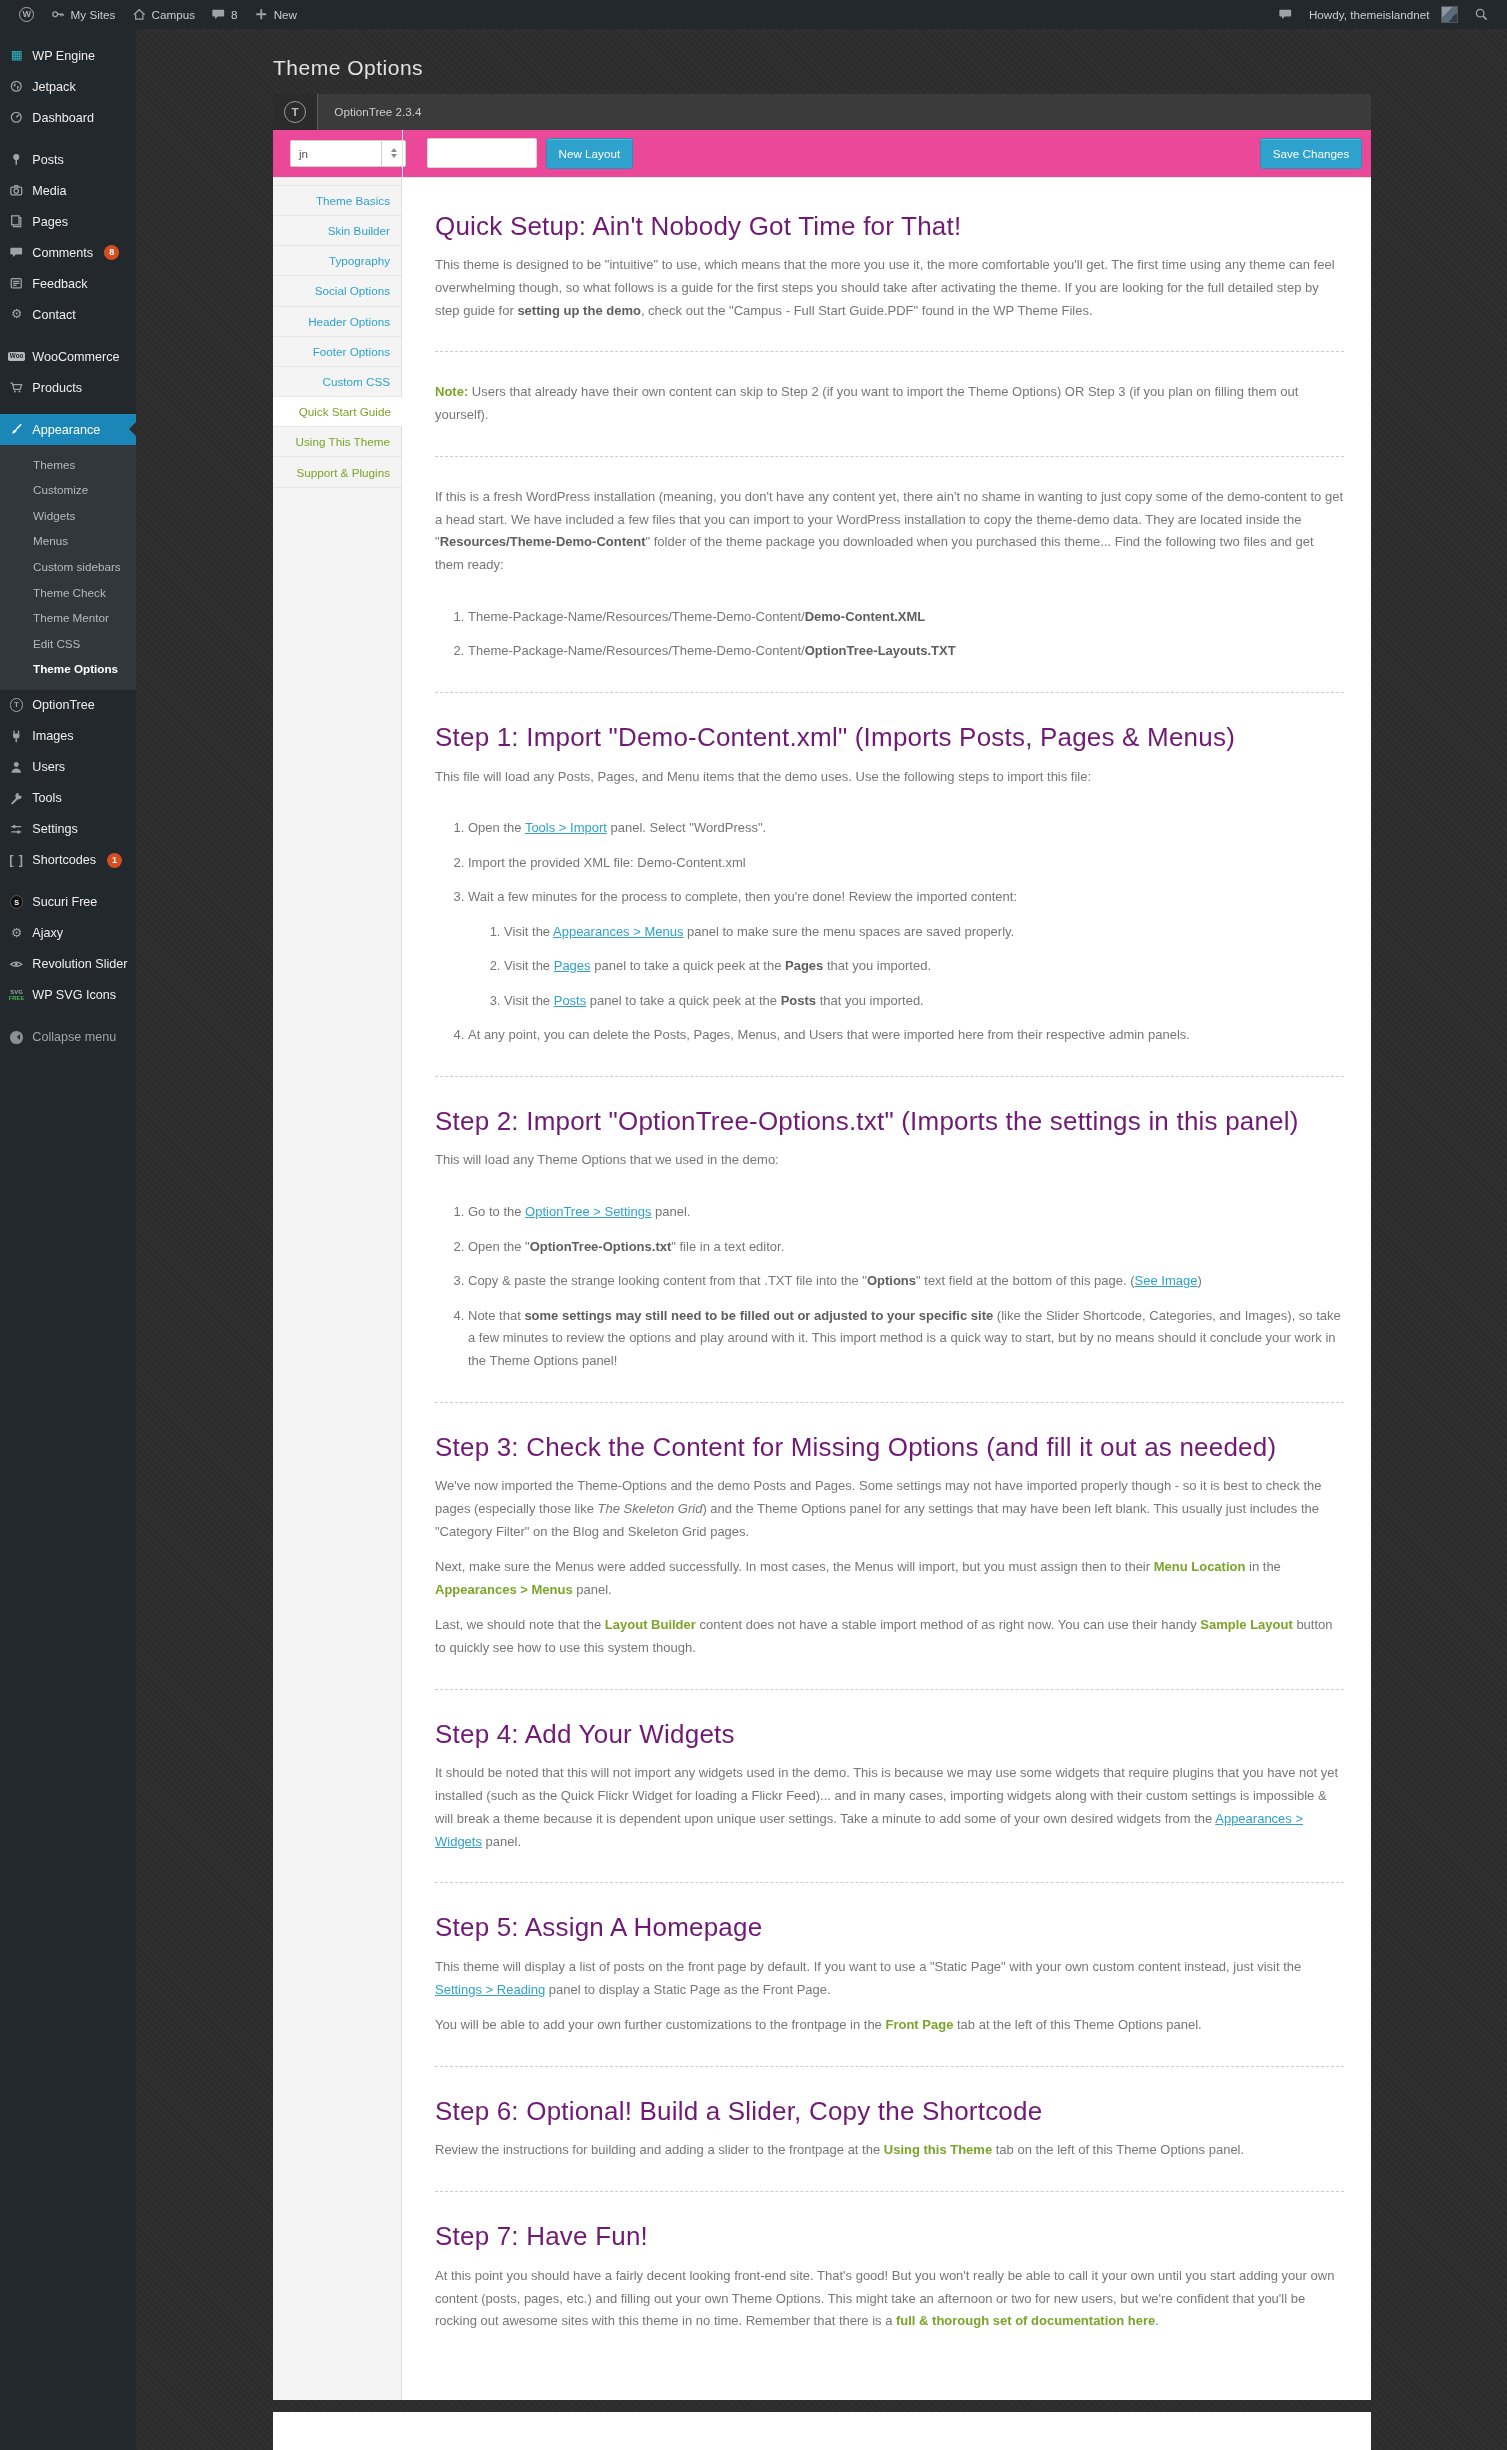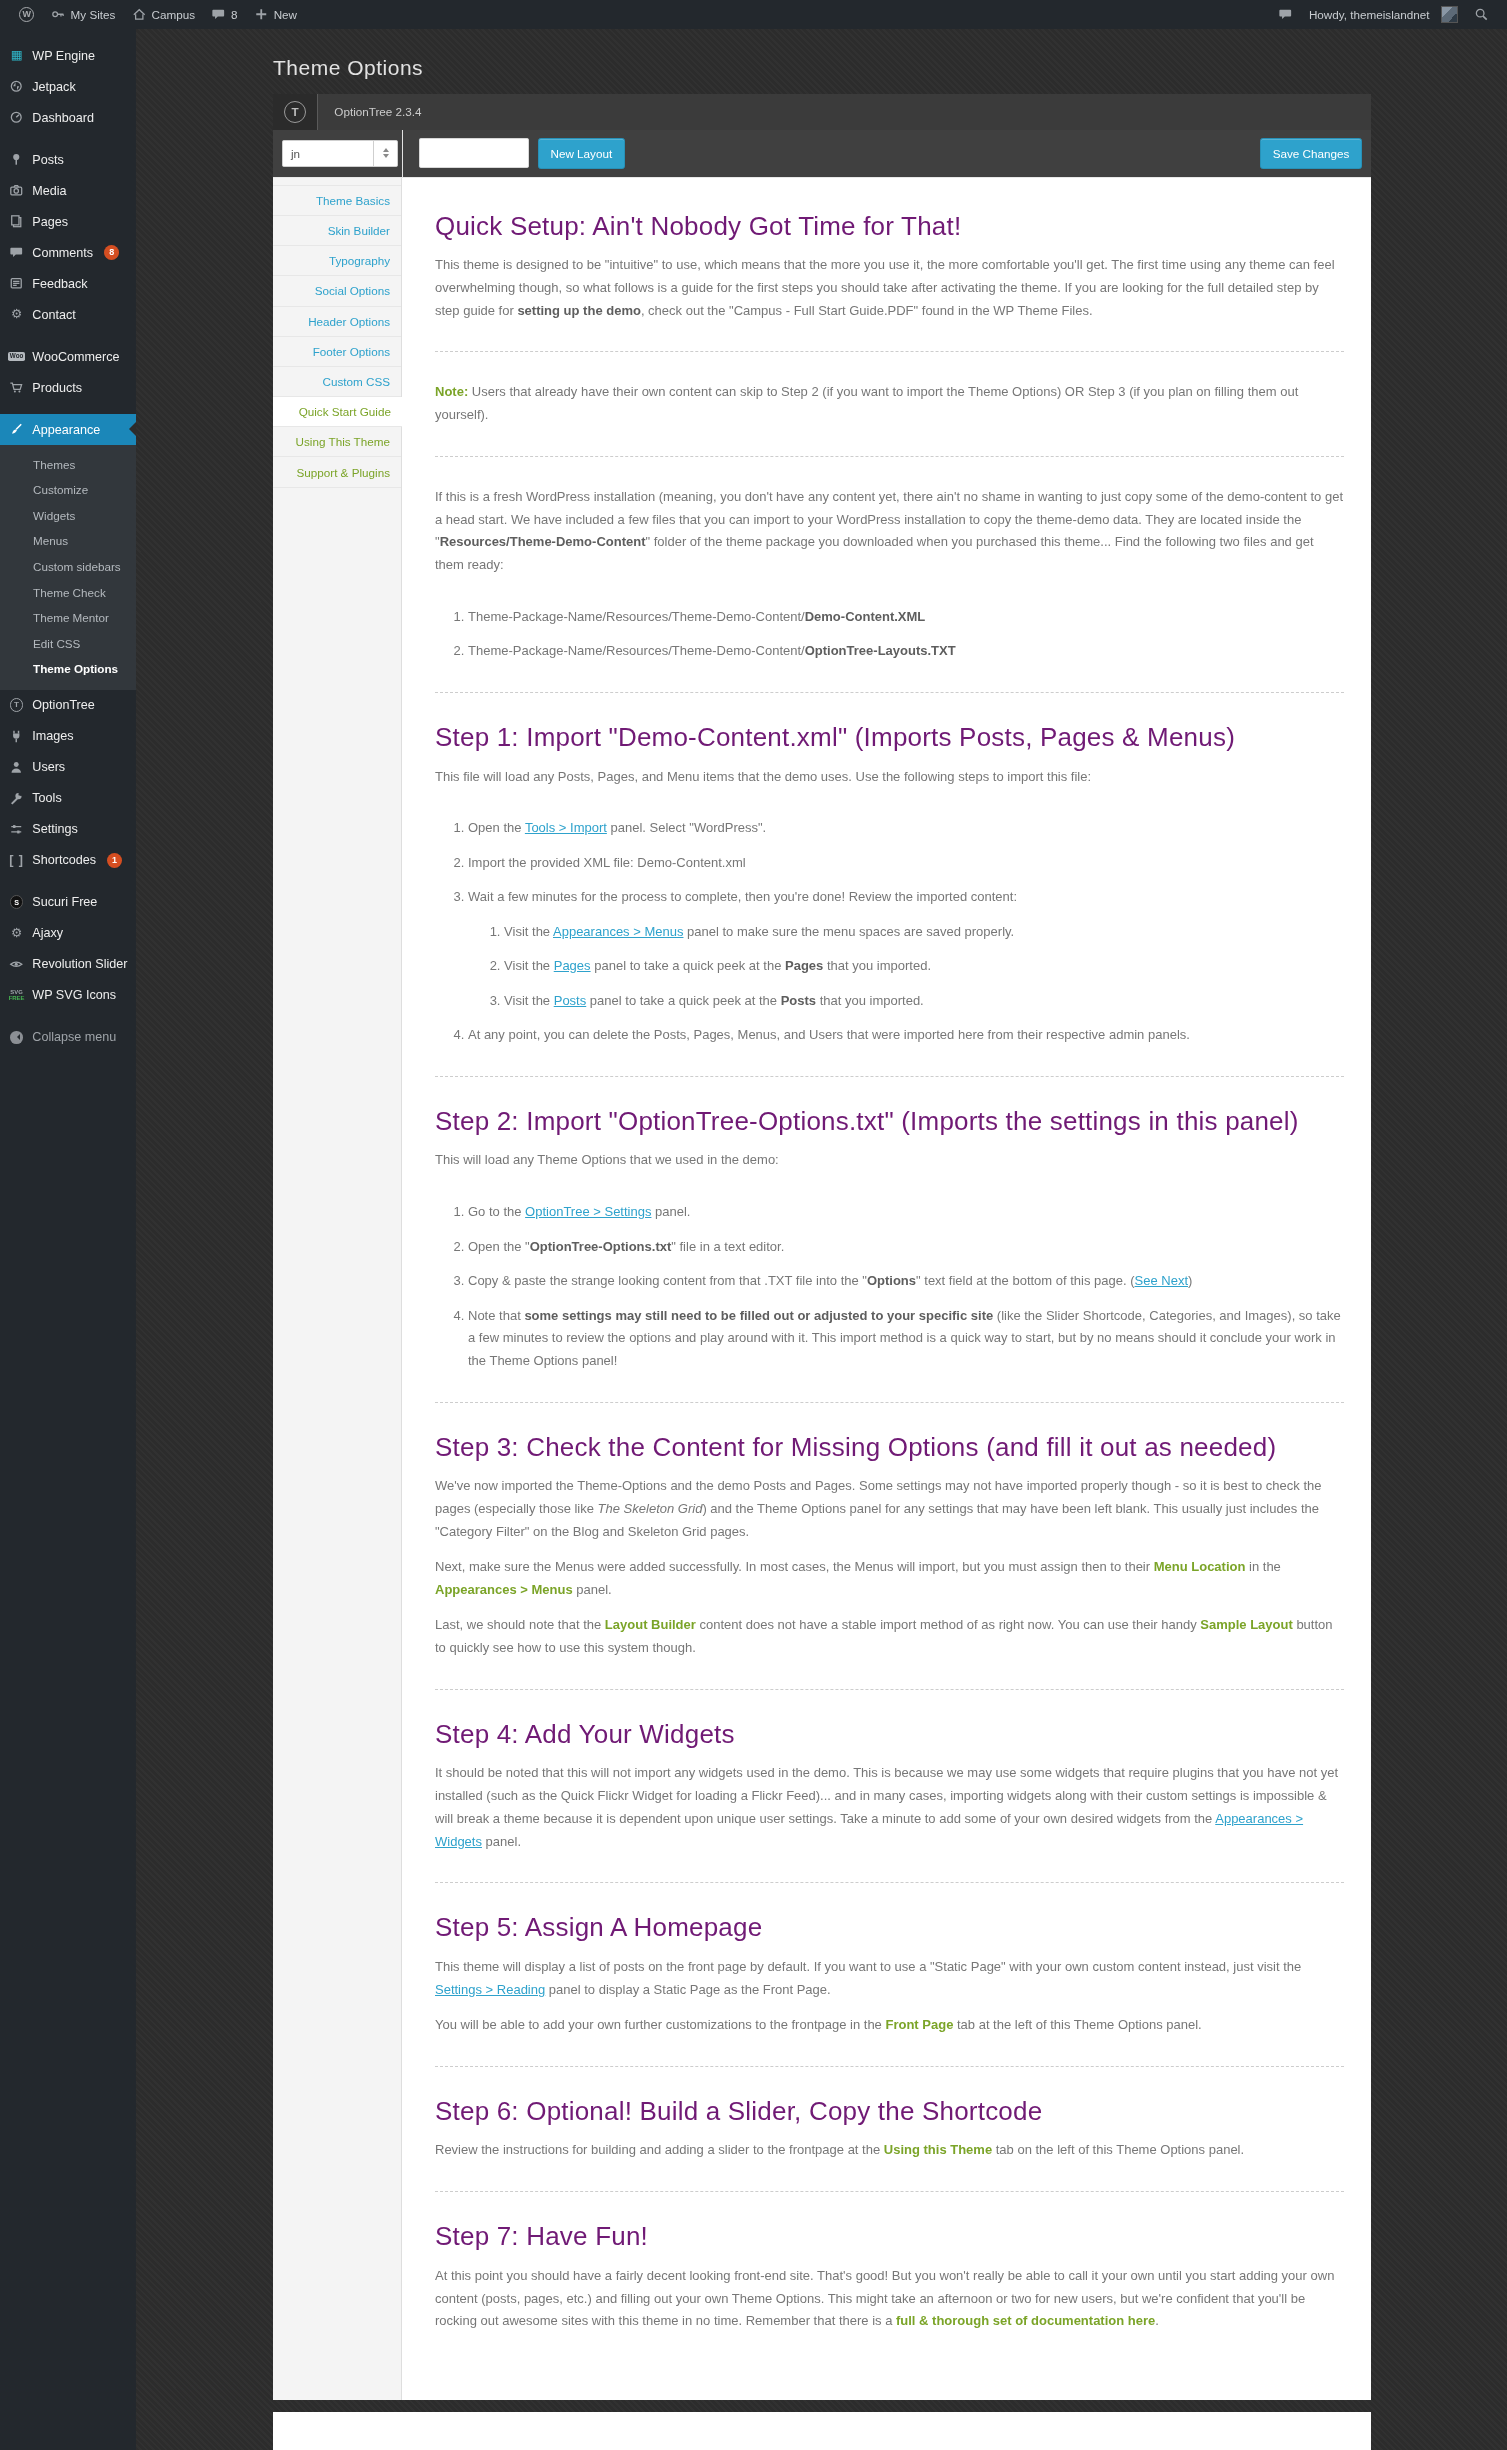--- a/index.html
+++ b/index.html
@@ -82,21 +82,21 @@
   .page-title { color:#e2e2e2; font-weight:300; font-size:21px; margin:27px 0 13.6px; letter-spacing:0.5px; }
   .ot-panel { background:#fff; }
   .ot-header { height:36px; background:#3b3b3b; display:flex; align-items:stretch; }
   .ot-logo { width:45px; background:#2b2b2b; border-right:0.9px solid #5a5a5a; display:flex; align-items:center; justify-content:center; }
   .ot-circle {
     width:22px; height:22px; border-radius:50%; border:1.8px solid #9a9a9a;
     color:#bdbdbd; font-size:11.7px; font-weight:bold; display:flex; align-items:center; justify-content:center;
   }
   .ot-title { color:#cccccc; font-size:11.7px; line-height:36px; padding-left:16.3px; }
   
-  .ot-toolbar { position:relative; height:47px; background:#404040; display:flex; align-items:center; padding:0 7px; }
+  .ot-toolbar { position:relative; height:47px; background:#ec4899; display:flex; align-items:center; padding:0 15px; }
   .tb-divider { position:absolute; left:129px; top:0; bottom:0; width:0.9px; background:#e2e2e2; }
   .select {
     width:116px; height:27px; border:0.9px solid #cfcfcf; border-radius:1.8px; background:#fff;
     display:flex; align-items:center; justify-content:space-between; cursor:pointer; margin-left:1.8px;
   }
   .select-value { padding-left:8.1px; font-size:11.7px; color:#555; }
   .select-arrows {
     width:23.5px; align-self:stretch; border-left:0.9px solid #cfcfcf;
     display:flex; flex-direction:column; align-items:center; justify-content:center; gap:1.8px;
   }
@@ -459,21 +459,21 @@
             </li>
             <li><span><span class="seg-plain">At any point, you can delete the Posts, Pages, Menus, and Users that were imported here from their respective admin panels.</span></span></li>
           </ol>
           <hr class="dashed">
 
           <h2 class="sec-h">Step 2: Import "OptionTree-Options.txt" (Imports the settings in this panel)</h2>
           <p><span class="seg-plain">This will load any Theme Options that we used in the demo:</span></p>
           <ol>
             <li><span><span class="seg-plain">Go to the </span><a class="seg-link">OptionTree &gt; Settings</a><span class="seg-plain"> panel.</span></span></li>
             <li><span><span class="seg-plain">Open the "</span><span class="seg-b">OptionTree-Options.txt</span><span class="seg-plain">" file in a text editor.</span></span></li>
-            <li><span><span class="seg-plain">Copy &amp; paste the strange looking content from that .TXT file into the "</span><span class="seg-b">Options</span><span class="seg-plain">" text field at the bottom of this page. (</span><a class="seg-link">See Next</a><span class="seg-plain">)</span></span></li>
+            <li><span><span class="seg-plain">Copy &amp; paste the strange looking content from that .TXT file into the "</span><span class="seg-b">Options</span><span class="seg-plain">" text field at the bottom of this page. (</span><a class="seg-link">See Image</a><span class="seg-plain">)</span></span></li>
             <li><span><span class="seg-plain">Note that </span><span class="seg-b">some settings may still need to be filled out or adjusted to your specific site</span><span class="seg-plain"> (like the Slider Shortcode, Categories, and Images), so take a few minutes to review the options and play around with it. This import method is a quick way to start, but by no means should it conclude your work in the Theme Options panel!</span></span></li>
           </ol>
           <hr class="dashed">
 
           <h2 class="sec-h">Step 3: Check the Content for Missing Options (and fill it out as needed)</h2>
           <p><span class="seg-plain">We've now imported the Theme-Options and the demo Posts and Pages. Some settings may not have imported properly though - so it is best to check the pages (especially those like </span><span class="seg-i">The Skeleton Grid</span><span class="seg-plain">) and the Theme Options panel for any settings that may have been left blank. This usually just includes the "Category Filter" on the Blog and Skeleton Grid pages.</span></p>
           <p><span class="seg-plain">Next, make sure the Menus were added successfully. In most cases, the Menus will import, but you must assign then to their </span><span class="seg-green">Menu Location</span><span class="seg-plain"> in the </span><span class="seg-green">Appearances &gt; Menus</span><span class="seg-plain"> panel.</span></p>
           <p><span class="seg-plain">Last, we should note that the </span><span class="seg-green">Layout Builder</span><span class="seg-plain"> content does not have a stable import method of as right now. You can use their handy </span><span class="seg-green">Sample Layout</span><span class="seg-plain"> button to quickly see how to use this system though.</span></p>
           <hr class="dashed">
 

